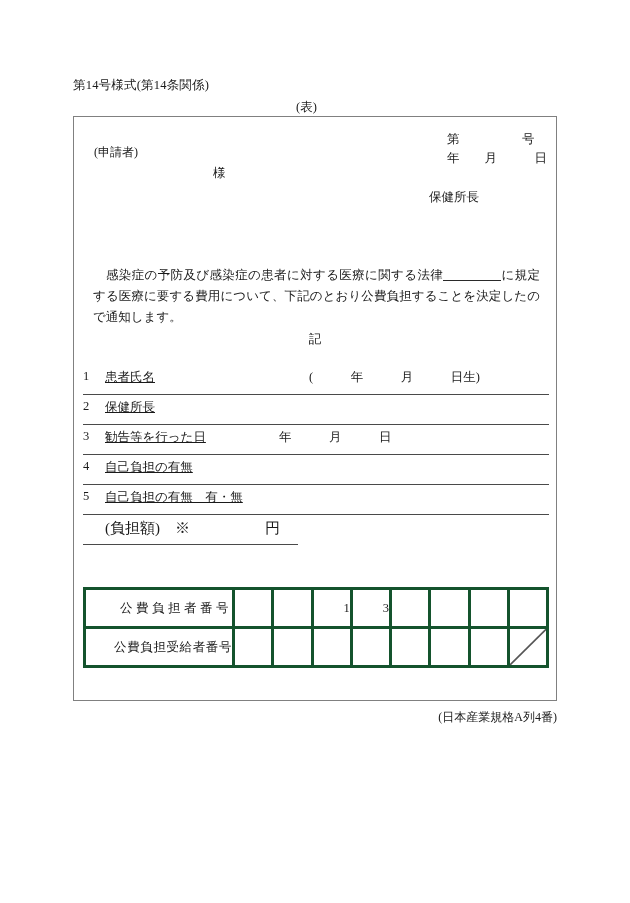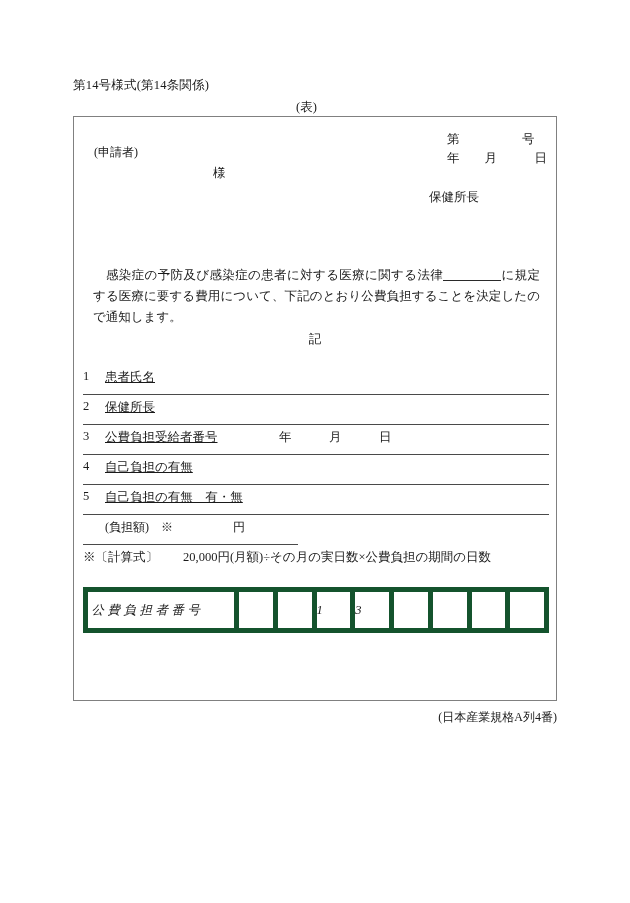--- a/index.html
+++ b/index.html
@@ -165,21 +165,21 @@
   .item-3 .trailing { left: 196px; }
 
   .burden-row {
     position: absolute;
     left: 9px;
     top: 398px;
     width: 215px;
     height: 30px;
     border-bottom: 1px solid #4a4a4a;
     box-sizing: border-box;
-    font-size: 12px;
+    font-size: 15px;
   }
   .burden-row .label {
     position: absolute;
     left: 22px;
     top: 4px;
     white-space: nowrap;
   }
 
   .formula {
     position: absolute;
@@ -193,26 +193,25 @@
   .grid {
     position: absolute;
     left: 9px;
     top: 470px;
     width: 466px;
     border-collapse: collapse;
     table-layout: fixed;
     font-size: 12.5px;
   }
   .grid td {
-    border: 5px solid #14532d;
+    border: 3px solid #14532d;
     height: 36px;
     padding: 0;
-    text-align: left;
+    text-align: right;
     vertical-align: middle;
-    font-style: italic;
   }
   .grid .rowhead {
     width: 146px;
     letter-spacing: 3.5px;
     text-indent: 3.5px;
     white-space: nowrap;
   }
   .rowhead.tight { letter-spacing: 0.6px; text-indent: 0.6px; }
 
   .cell-dotted-l { border-left: 1px dotted #777 !important; }
@@ -269,62 +268,77 @@
 
     <div class="lead">
       <span>感染症の予防及び感染症の患者に対する医療に関する法律</span><span class="blank-rule"></span><span>に規定する医療に要する費用について、下記のとおり公費負担することを決定したので通知します。</span>
     </div>
 
     <div class="ki">記</div>
 
     <div class="item item-1">
       <span class="num">1</span>
       <span class="label">患者氏名</span>
+      <span class="trailing">(　　　年　　　月　　　日生)</span>
     </div>
 
     <div class="item item-2">
       <span class="num">2</span>
       <span class="label">保健所長</span>
     </div>
 
     <div class="item item-3">
       <span class="num">3</span>
-      <span class="label">公費負担受給者番号</span>
+      <span class="label">勧告等を行った日</span>
       <span class="trailing">年　　　月　　　日</span>
     </div>
 
     <div class="item item-4">
       <span class="num">4</span>
       <span class="label">自己負担の有無</span>
     </div>
 
     <div class="item item-5">
       <span class="num">5</span>
       <span class="label">自己負担の有無　有・無</span>
     </div>
 
     <div class="burden-row">
       <span class="label">(負担額)　※　　　　　円</span>
     </div>
 
-    <div class="formula">※〔計算式〕　　20,000円(月額)÷その月の実日数×公費負担の期間の日数</div>
 
     <table class="grid">
       <tbody>
         <tr>
           <td class="rowhead">公費負担者番号</td>
           <td></td>
           <td class="cell-dotted-l"></td>
           <td class="cell-solid-l">1</td>
           <td class="cell-dotted-l">3</td>
           <td class="cell-solid-l"></td>
           <td class="cell-dotted-l"></td>
           <td class="cell-dotted-l"></td>
           <td class="cell-solid-l"></td>
         </tr>
+        <tr>
+          <td class="rowhead tight">公費負担受給者番号</td>
+          <td></td>
+          <td class="cell-gray-l"></td>
+          <td class="cell-dotted-l"></td>
+          <td class="cell-dotted-l"></td>
+          <td class="cell-dotted-l"></td>
+          <td class="cell-dotted-l"></td>
+          <td class="cell-solid-l"></td>
+          <td class="cell-solid-l slash-cell">
+            <svg viewBox="0 0 100 100" preserveAspectRatio="none">
+              <line x1="0" y1="100" x2="100" y2="0" stroke="#555" stroke-width="1.6" vector-effect="non-scaling-stroke"></line>
+            </svg>
+          </td>
+        </tr>
       </tbody>
     </table>
 
   </div>
 
   <div class="jis-note">(日本産業規格A列4番)</div>
 
 </div>
 
 </body></html>

